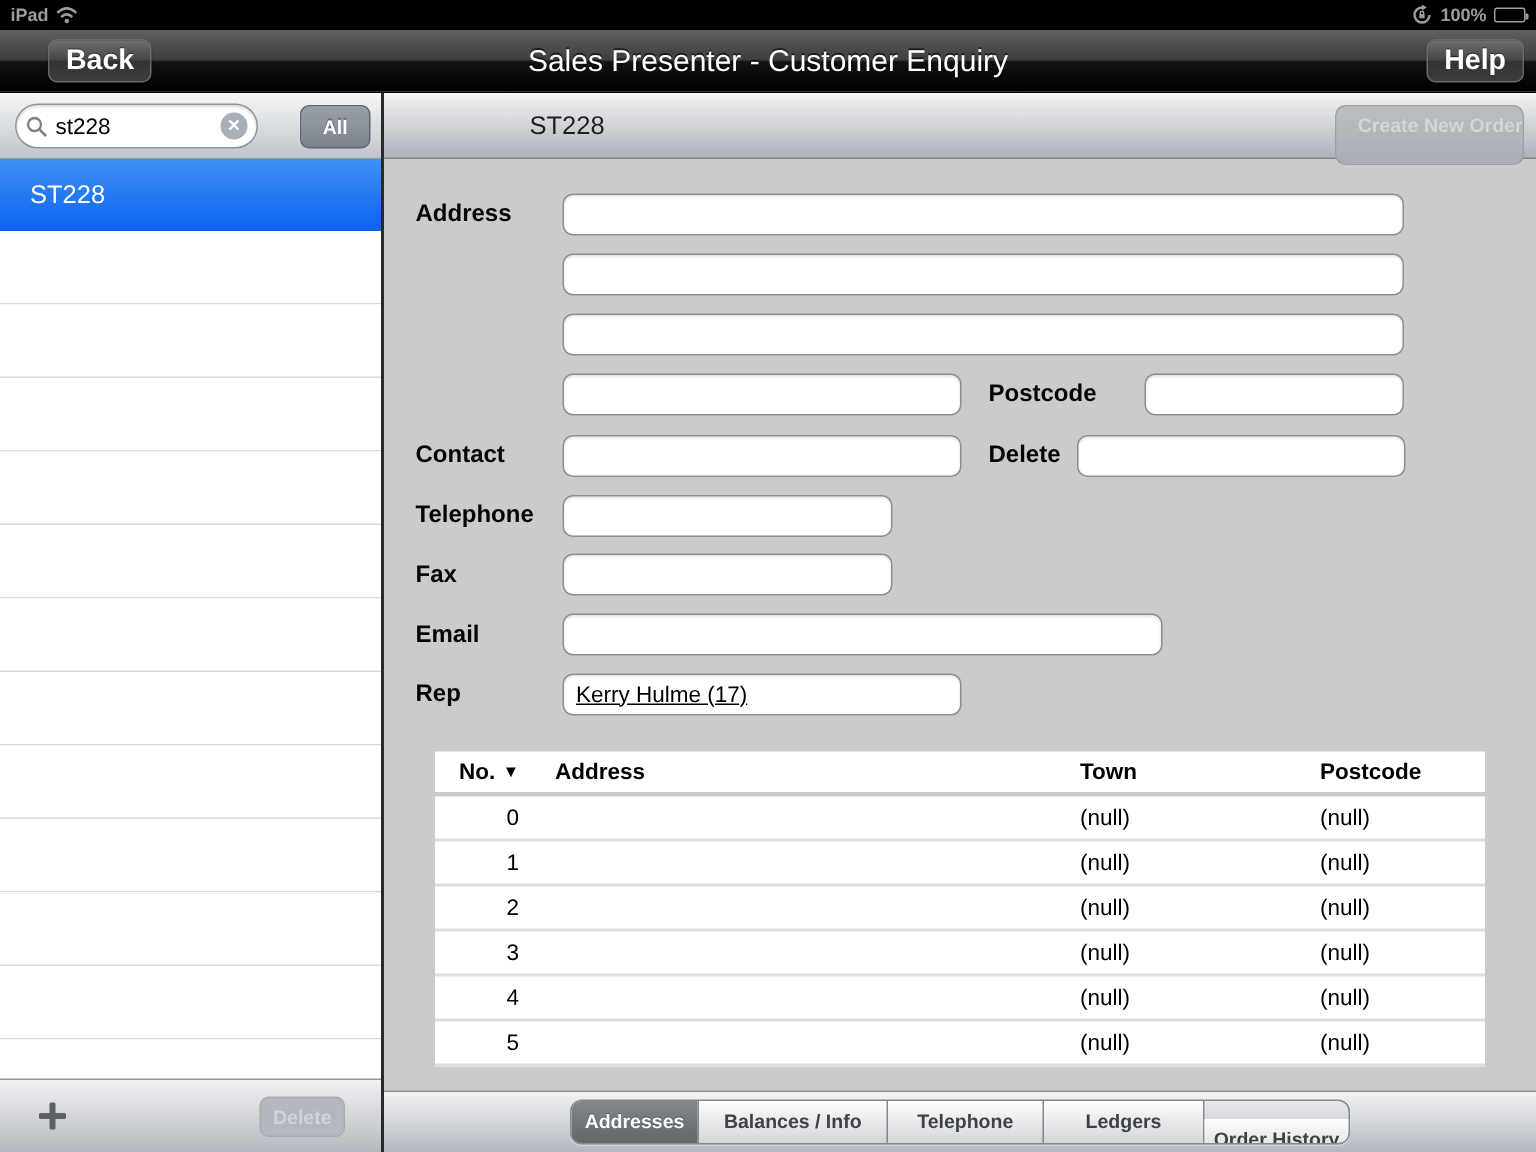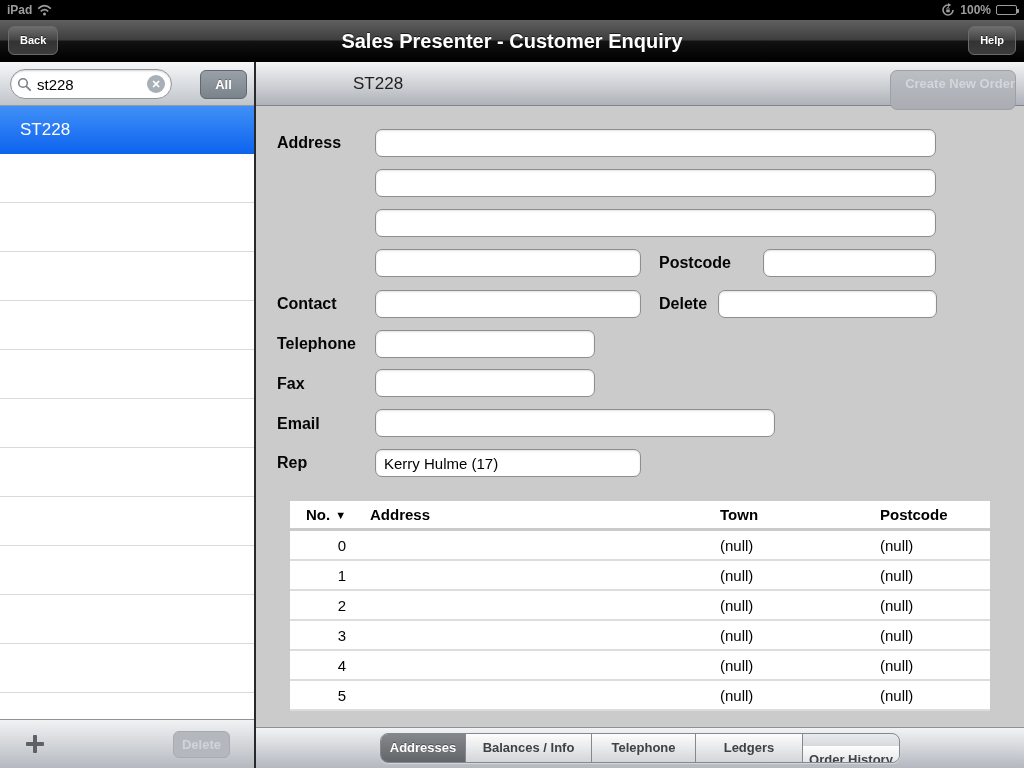--- a/index.html
+++ b/index.html
@@ -15,25 +15,25 @@
   .status-right { margin-left:auto; display:flex; align-items:center; gap:5px; }
   .battery { width:21px; height:10px; border:1px solid #9d9d9d; border-radius:2px; position:relative; padding:1px; }
   .battery .fill { width:100%; height:100%; background:#b5b5b5; border-radius:1px; }
   .battery .nub { position:absolute; right:-3px; top:2.5px; width:2px; height:4px; background:#9d9d9d; border-radius:0 1px 1px 0; }
 
   
   .nav-bar { position:absolute; top:20px; left:0; width:1024px; height:42px;
     background:linear-gradient(180deg,#606060 0%,#3e3e3e 48%,#121212 52%,#000 100%);
     border-bottom:1px solid #000; }
   .nav-title { position:absolute; left:0; right:0; top:0; height:42px; line-height:42px; text-align:center;
-    color:#fff; font-size:20px; font-weight:bold; text-shadow:0 -1px 0 rgba(0,0,0,.6); }
+    color:#fff; font-size:20px; font-weight:normal; text-shadow:0 -1px 0 rgba(0,0,0,.6); }
   .nav-btn { position:absolute; top:6px; height:29px; padding:0 11px; border-radius:6px;
     background:linear-gradient(180deg,#6e6e6e 0%,#454545 48%,#333 52%,#3c3c3c 100%);
-    border:1px solid #6a6a6a; color:#fff; font-size:11px; font-weight:bold; line-height:27px;
-    text-shadow:0 -1px 0 rgba(0,0,0,.5); box-shadow:0 1px 1px rgba(0,0,0,.35); }
+    border:1px solid #6a6a6a; color:#fff; font-size:19px; font-weight:bold; line-height:27px;
+    text-shadow:0 -1px 0 rgba(0,0,0,.5); box-shadow:0 1px 1px rgba(0,0,0,.35);margin-left:24px; }
   .nav-btn.back { left:8px; }
   .nav-btn.help { right:8px; }
 
   
   .sidebar { position:absolute; left:0; top:62px; bottom:0; width:256px; background:#fff;
     border-right:2px solid #28292b; }
   .search-section { position:absolute; top:0; left:0; right:0; height:44px;
     background:linear-gradient(180deg,#f6f7f8 0%,#c0c5cb 100%); border-bottom:1px solid #979ba0;
     display:flex; align-items:center; }
   .search-field { position:absolute; left:10px; top:7px; width:162px; height:30px; background:#fff;
@@ -62,21 +62,21 @@
     background:linear-gradient(180deg,#f3f4f5 0%,#aeb2b9 100%); border-bottom:1px solid #808286; }
   .content-title { position:absolute; left:97px; top:0; height:44px; line-height:44px; font-size:17px; color:#1f1f1f; }
   .create-order-btn { position:absolute; right:8px; top:8px; width:126px; height:40px; border-radius:7px;
     background:linear-gradient(180deg,#bbbec3 0%,#a9acb2 100%); border:1px solid #9da0a6;
     color:#d3d6da; font-size:13px; font-weight:bold; text-align:right; line-height:26px; }
 
   .form-area { position:absolute; top:44px; bottom:41px; left:0; right:0; overflow:hidden; }
   .flabel { position:absolute; font-size:16px; font-weight:bold; color:#050505; line-height:16px; }
   .finput { position:absolute; height:28px; background:#fff; border:1px solid #8e8e8e; border-radius:7px;
     padding:0 8px; font-size:15px; color:#000; font-family:"Liberation Sans", sans-serif;
-    box-shadow:inset 0 1px 2px rgba(0,0,0,.12); outline:none; }
+    box-shadow:inset 0 1px 2px rgba(0,0,0,.12); outline:none;text-decoration:underline; }
 
   
   .addr-table { position:absolute; left:34px; top:395px; width:700px; font-size:15px; }
   .t-row { display:grid; grid-template-columns:80px 350px 160px 110px; align-items:center;
     height:30px; background:#fff; }
   .t-head { font-weight:bold; border-bottom:3px solid #c9cbcd; }
   .t-body-row { border-bottom:2px solid #dcddde; }
   .c-no-h { padding-left:16px; display:flex; align-items:center; gap:5px; }
   .sort-arrow { font-size:11px; }
   .c-no { text-align:right; padding-right:24px; }

